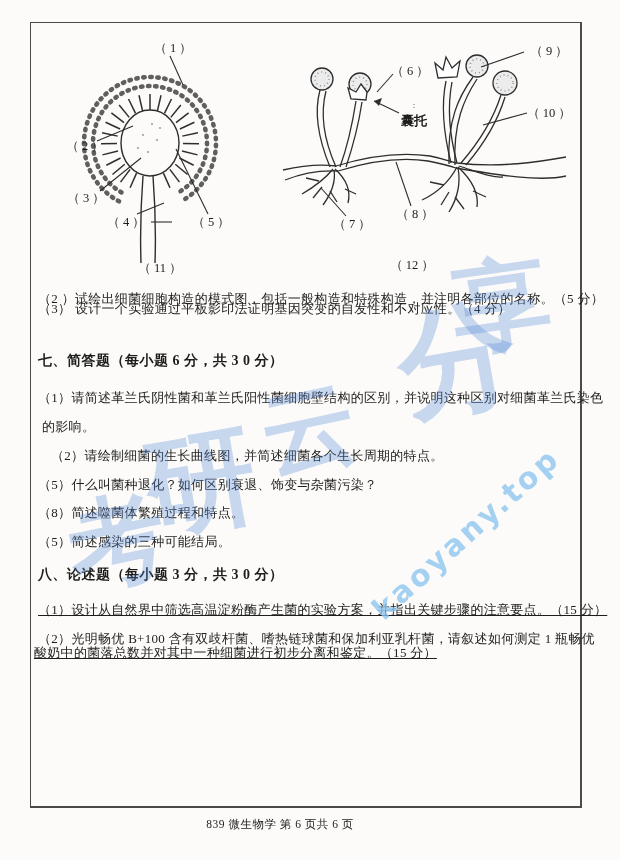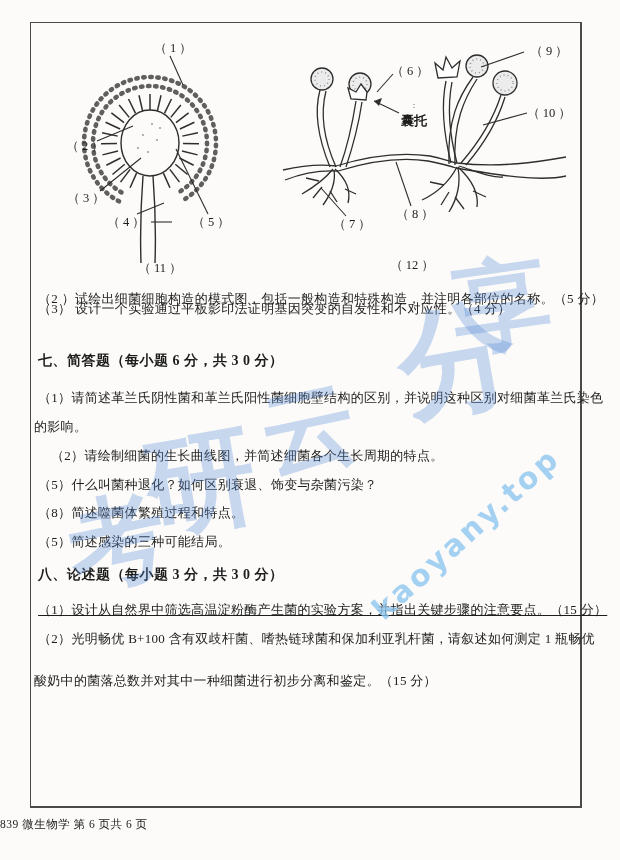--- a/index.html
+++ b/index.html
@@ -5,21 +5,21 @@
   html,body{margin:0;padding:0;background:#ffffff;}
   .page{position:relative;width:620px;height:860px;background:#fcfbf9;
         font-family:"Liberation Serif",serif;color:#1d1d1d;overflow:hidden;}
   .border-box{position:absolute;left:30px;top:22px;width:549px;height:783px;
         border:2px solid #4a4a4a;border-top-width:1.5px;border-left-width:1.5px;}
   .figs{position:absolute;left:0;top:0;}
   .line{position:absolute;left:38px;width:545px;font-size:13px;letter-spacing:.3px;
         white-space:nowrap;}
   .cont{left:34px;}
   .sec-title{font-weight:bold;font-size:14px;letter-spacing:.5px;}
-  .footer{position:absolute;left:0;top:817px;width:560px;text-align:left;
+  .footer{position:absolute;left:0;top:817px;width:560px;text-align:center;
         font-size:11.5px;letter-spacing:.5px;color:#222;}
   .wm-ch{position:absolute;color:#4f86d8;opacity:.30;font-weight:bold;
         font-family:"DejaVu Sans",sans-serif;pointer-events:none;line-height:1;}
   .wm-site{position:absolute;left:346px;top:516px;font-size:30px;letter-spacing:3px;
         color:#8cc4ef;opacity:.78;transform:rotate(-42deg);transform-origin:center;
         font-family:"DejaVu Sans",sans-serif;font-weight:bold;pointer-events:none;}
   svg text{font-family:"Liberation Serif",serif;fill:#1d1d1d;stroke:none;}
   .lbl{font-size:12.5px;}
   .ann{font-size:13px;font-weight:bold;}
   .colon{font-size:9px;}
@@ -179,31 +179,31 @@
       <text class="ann" x="414" y="125" text-anchor="middle">囊托</text>
     </g>
   </svg>
 
   <div class="line" style="top:290px;">（2 ）试绘出细菌细胞构造的模式图，包括一般构造和特殊构造，并注明各部位的名称。（5 分）</div>
   <div class="line" style="top:300px;">（3） 设计一个实验通过平板影印法证明基因突变的自发性和不对应性。（4 分）</div>
 
   <div class="line sec-title" style="top:352px;">七、简答题（每小题 6 分，共 3 0 分）</div>
 
   <div class="line" style="top:389px;">（1）请简述革兰氏阴性菌和革兰氏阳性菌细胞壁结构的区别，并说明这种区别对细菌革兰氏染色</div>
-  <div class="line cont" style="top:418px;">的影响。</div>
+  <div class="line cont" style="top:418px;margin-left:8px;">的影响。</div>
   <div class="line" style="top:447px;margin-left:13px;">（2）请绘制细菌的生长曲线图，并简述细菌各个生长周期的特点。</div>
   <div class="line" style="top:476px;">（5）什么叫菌种退化？如何区别衰退、饰变与杂菌污染？</div>
   <div class="line" style="top:504px;">（8）简述噬菌体繁殖过程和特点。</div>
   <div class="line" style="top:533px;">（5）简述感染的三种可能结局。</div>
 
   <div class="line sec-title" style="top:566px;">八、论述题（每小题 3 分，共 3 0 分）</div>
 
   <div class="line" style="top:601px;text-decoration:underline;">（1）设计从自然界中筛选高温淀粉酶产生菌的实验方案，并指出关键步骤的注意要点。（15 分）</div>
   <div class="line" style="top:630px;text-align:right;">（2）光明畅优 B+100 含有双歧杆菌、嗜热链球菌和保加利亚乳杆菌，请叙述如何测定 1 瓶畅优</div>
-  <div class="line cont" style="top:672px;">酸奶中的菌落总数并对其中一种细菌进行初步分离和鉴定。（15 分）</div>
+  <div class="line cont" style="top:644px;text-decoration:underline;">酸奶中的菌落总数并对其中一种细菌进行初步分离和鉴定。（15 分）</div>
 
   <div class="footer">839 微生物学 第 6 页共 6 页</div>
 
   <span class="wm-ch" style="left:68px;top:492px;font-size:98px;transform:rotate(-12deg);">考</span>
   <span class="wm-ch" style="left:146px;top:426px;font-size:110px;transform:rotate(-10deg);">研</span>
   <span class="wm-ch" style="left:262px;top:382px;font-size:94px;transform:rotate(-12deg);">云</span>
   <span class="wm-ch" style="left:398px;top:300px;font-size:118px;transform:rotate(-10deg);">分</span>
   <span class="wm-ch" style="left:452px;top:256px;font-size:98px;transform:rotate(-8deg);">享</span>
 
   <span class="wm-site">kaoyany.top</span>

